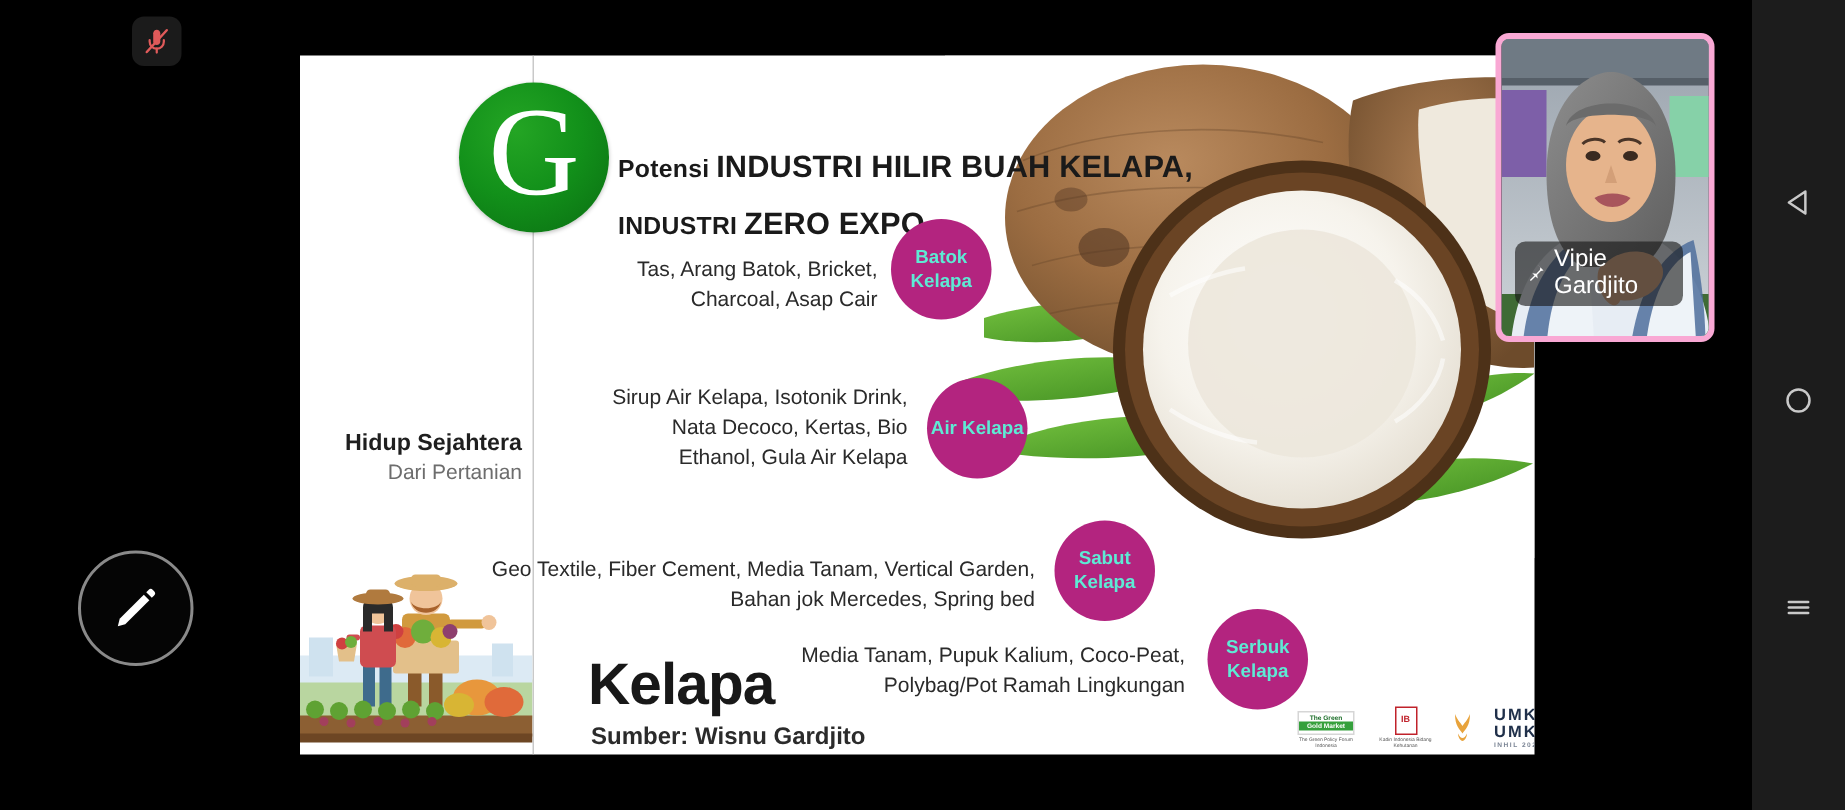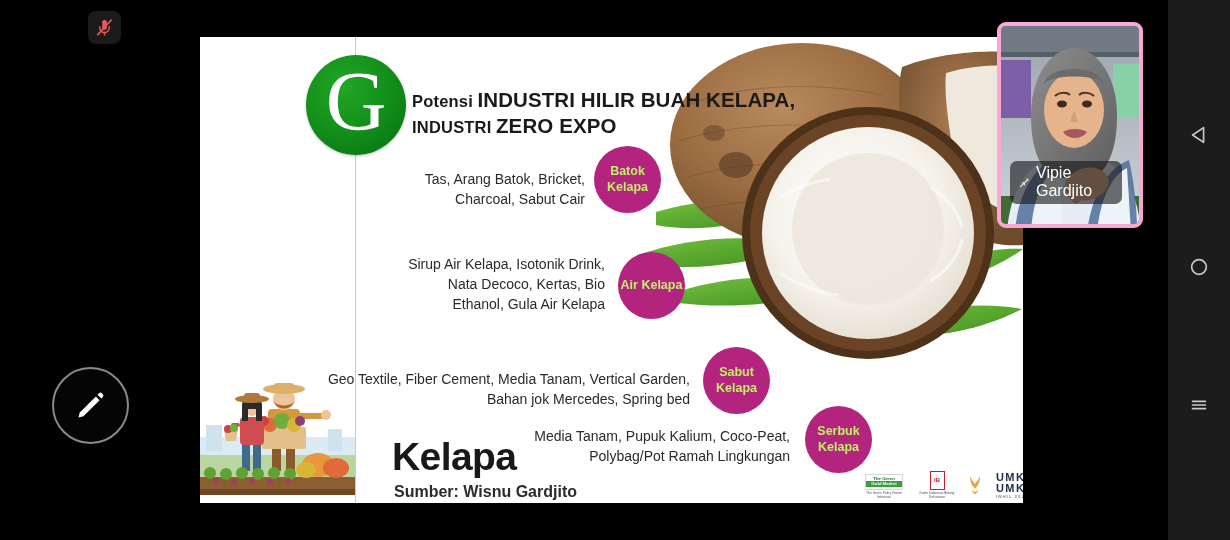--- a/index.html
+++ b/index.html
@@ -97,21 +97,21 @@
   }
 
   
   #headline {
     position: absolute;
     left: 212px; top: 50px;
     width: 520px;
     color: #1a1a1a;
     line-height: 1.26;
   }
-  #headline .hl-line { display: block; white-space: nowrap; }
+  #headline .hl-line { display: block; white-space: nowrap; margin-top: 12px; }
   .hl-small {
     font-size: 16.5px; font-weight: 700;
     letter-spacing: .2px;
   }
   .hl-big {
     font-size: 20.5px; font-weight: 700;
     letter-spacing: .1px;
   }
 
   
@@ -122,21 +122,21 @@
     background: #ffffff;
     overflow: hidden;
   }
   #coconut-photo svg { display: block; }
 
   
   .bubble {
     position: absolute;
     border-radius: 50%;
     background: #b3247f;
-    color: #bef264;
+    color: #5eead4;
     display: flex; flex-direction: column;
     align-items: center; justify-content: center;
     font-size: 12.5px; font-weight: 700;
     line-height: 1.25;
     text-align: center;
     z-index: 5;
   }
   .bubble span { display: block; white-space: nowrap; }
 
   #bubble-batok  { left: 394px; top: 109px; width: 67px; height: 67px; }
@@ -368,21 +368,21 @@
         <span class="hl-big">INDUSTRI HILIR BUAH KELAPA,</span>
       </span>
       <span class="hl-line">
         <span class="hl-small">INDUSTRI</span>
         <span class="hl-big">ZERO EXPO</span>
       </span>
     </div>
 
     <div class="prod-text" id="text-batok">
       <span>Tas, Arang Batok, Bricket,</span>
-      <span>Charcoal, Sabut Cair</span>
+      <span>Charcoal, Asap Cair</span>
     </div>
     <div class="prod-text" id="text-sabut">
       <span>Geo Textile, Fiber Cement, Media Tanam, Vertical Garden,</span>
       <span>Bahan jok Mercedes, Spring bed</span>
     </div>
     <div class="prod-text" id="text-air">
       <span>Sirup Air Kelapa, Isotonik Drink,</span>
       <span>Nata Decoco, Kertas, Bio</span>
       <span>Ethanol, Gula Air Kelapa</span>
     </div>
@@ -400,20 +400,24 @@
     </div>
     <div class="bubble" id="bubble-sabut">
       <span>Sabut</span>
       <span>Kelapa</span>
     </div>
     <div class="bubble" id="bubble-serbuk">
       <span>Serbuk</span>
       <span>Kelapa</span>
     </div>
 
+    <div id="tagline">
+      <span id="tagline-main">Hidup Sejahtera</span>
+      <span id="tagline-sub">Dari Pertanian</span>
+    </div>
 
     <div id="farmers-illustration">
       <svg width="155" height="136" viewBox="0 0 155 136">
         <rect x="0" y="86" width="155" height="26" fill="#b9d6a0"></rect>
         <rect x="0" y="70" width="155" height="18" fill="#dceaf4"></rect>
         <rect x="6" y="58" width="16" height="26" fill="#cfe2ef"></rect>
         <rect x="128" y="62" width="14" height="22" fill="#cfe2ef"></rect>
         <rect x="0" y="110" width="155" height="14" fill="#8c5f33"></rect>
         <rect x="0" y="122" width="155" height="6" fill="#6d4624"></rect>
 

